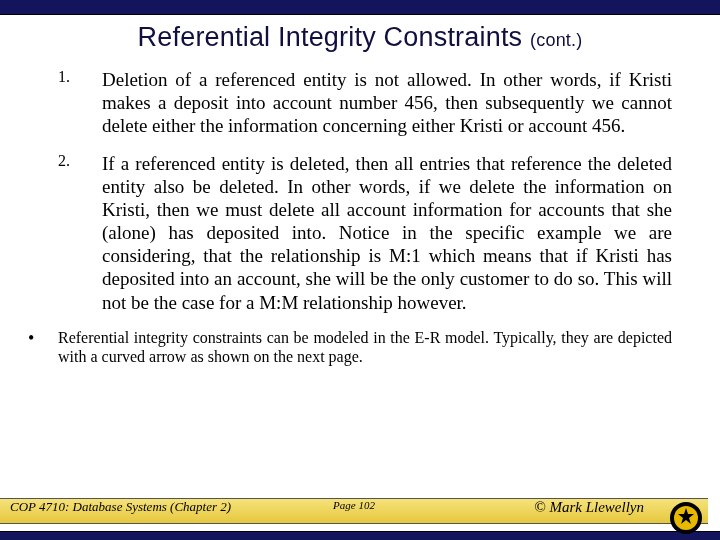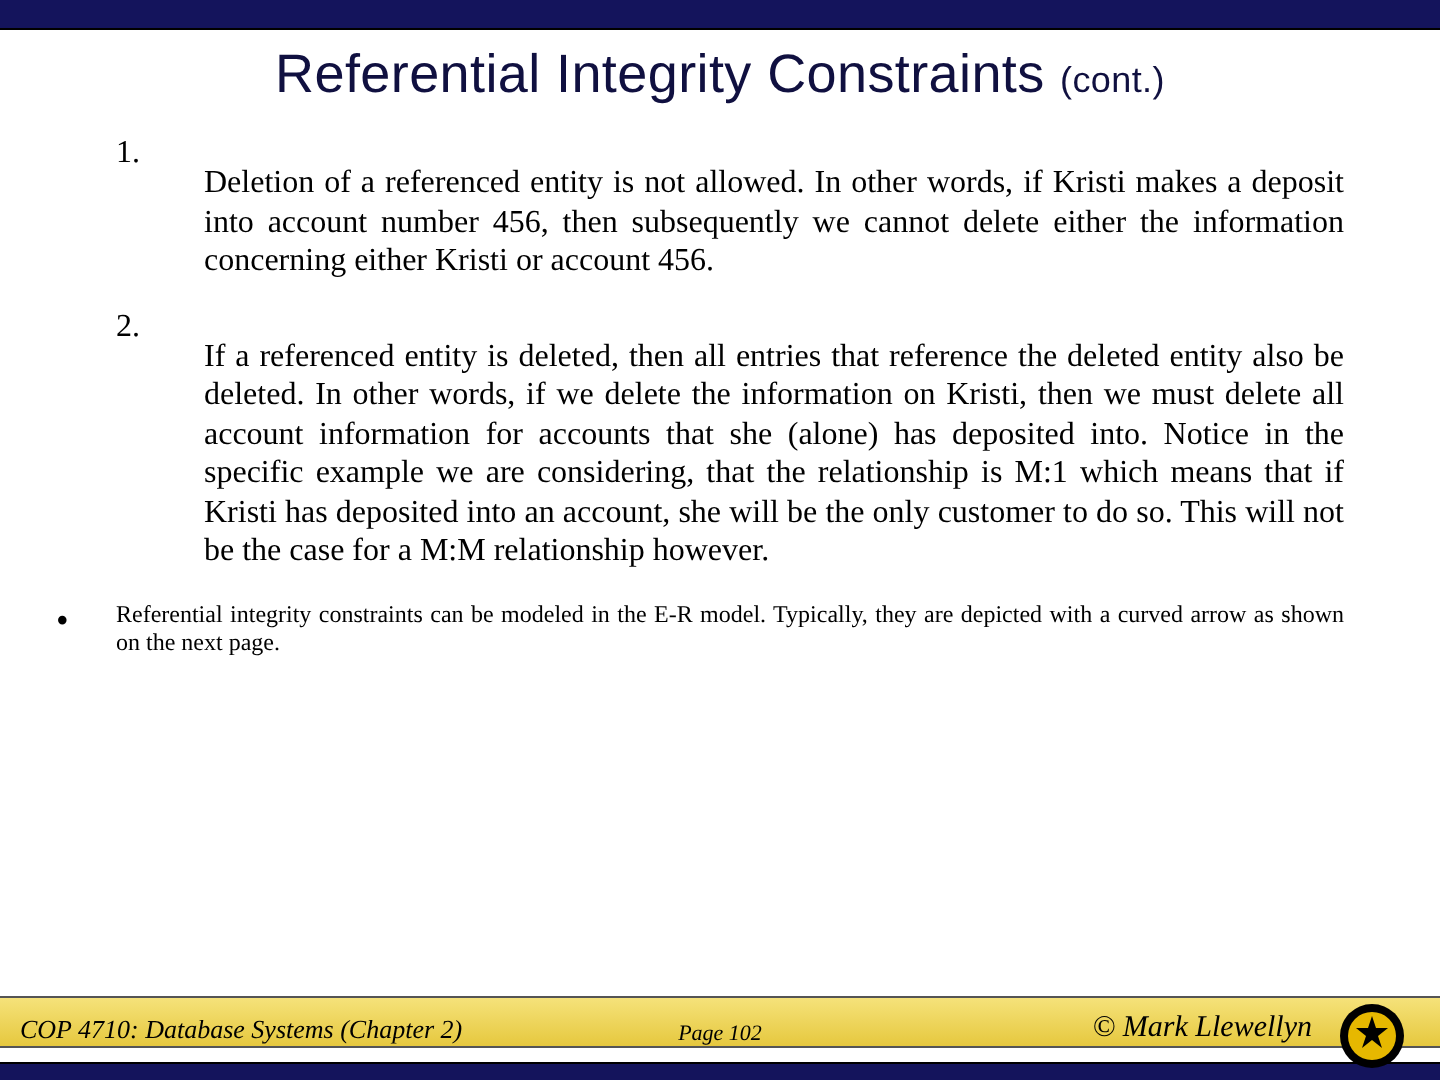--- a/index.html
+++ b/index.html
@@ -49,60 +49,59 @@
     display: flex;
     margin-bottom: 14px;
   }
   .num-item .num {
     width: 44px;
     flex: 0 0 44px;
     font-size: 16px;
   }
   .num-item .txt {
     flex: 1;
-    font-size: 16px;
+    font-size: 19px;
     line-height: 1.22;
     text-align: justify;
     text-justify: inter-word;
-    margin-top: 14px;
   }
   .bullet-item {
     display: flex;
     margin-top: 6px;
   }
   .bullet-item .bul {
     width: 32px;
     flex: 0 0 32px;
     font-size: 18px;
     margin-left: -30px;
     text-align: left;
   }
   .bullet-item .txt {
     flex: 1;
-    font-size: 12px;
+    font-size: 16px;
     line-height: 1.22;
     text-align: justify;
     text-justify: inter-word;
     margin-left: -2px;
   }
   .footer-wrap {
     position: absolute;
     left: 0; right: 0; bottom: 0;
     height: 42px;
   }
   .footer-bar {
     position: absolute;
-    left: 0; right: 0;
+    left: 0; right: 12px;
     bottom: 16px;
     height: 24px;
     background: linear-gradient(#f5e27a, #e6c83e);
     border-top: 1px solid #555;
     border-bottom: 1px solid #555;
     display: flex;
-    align-items: flex-end;
+    align-items: flex-start;
     margin-top: 20px;
   }
   .footer-bar .left {
     font-style: italic;
     font-size: 13px;
     padding-left: 10px;
     white-space: nowrap;
   }
   .footer-bar .center {
     position: absolute;

